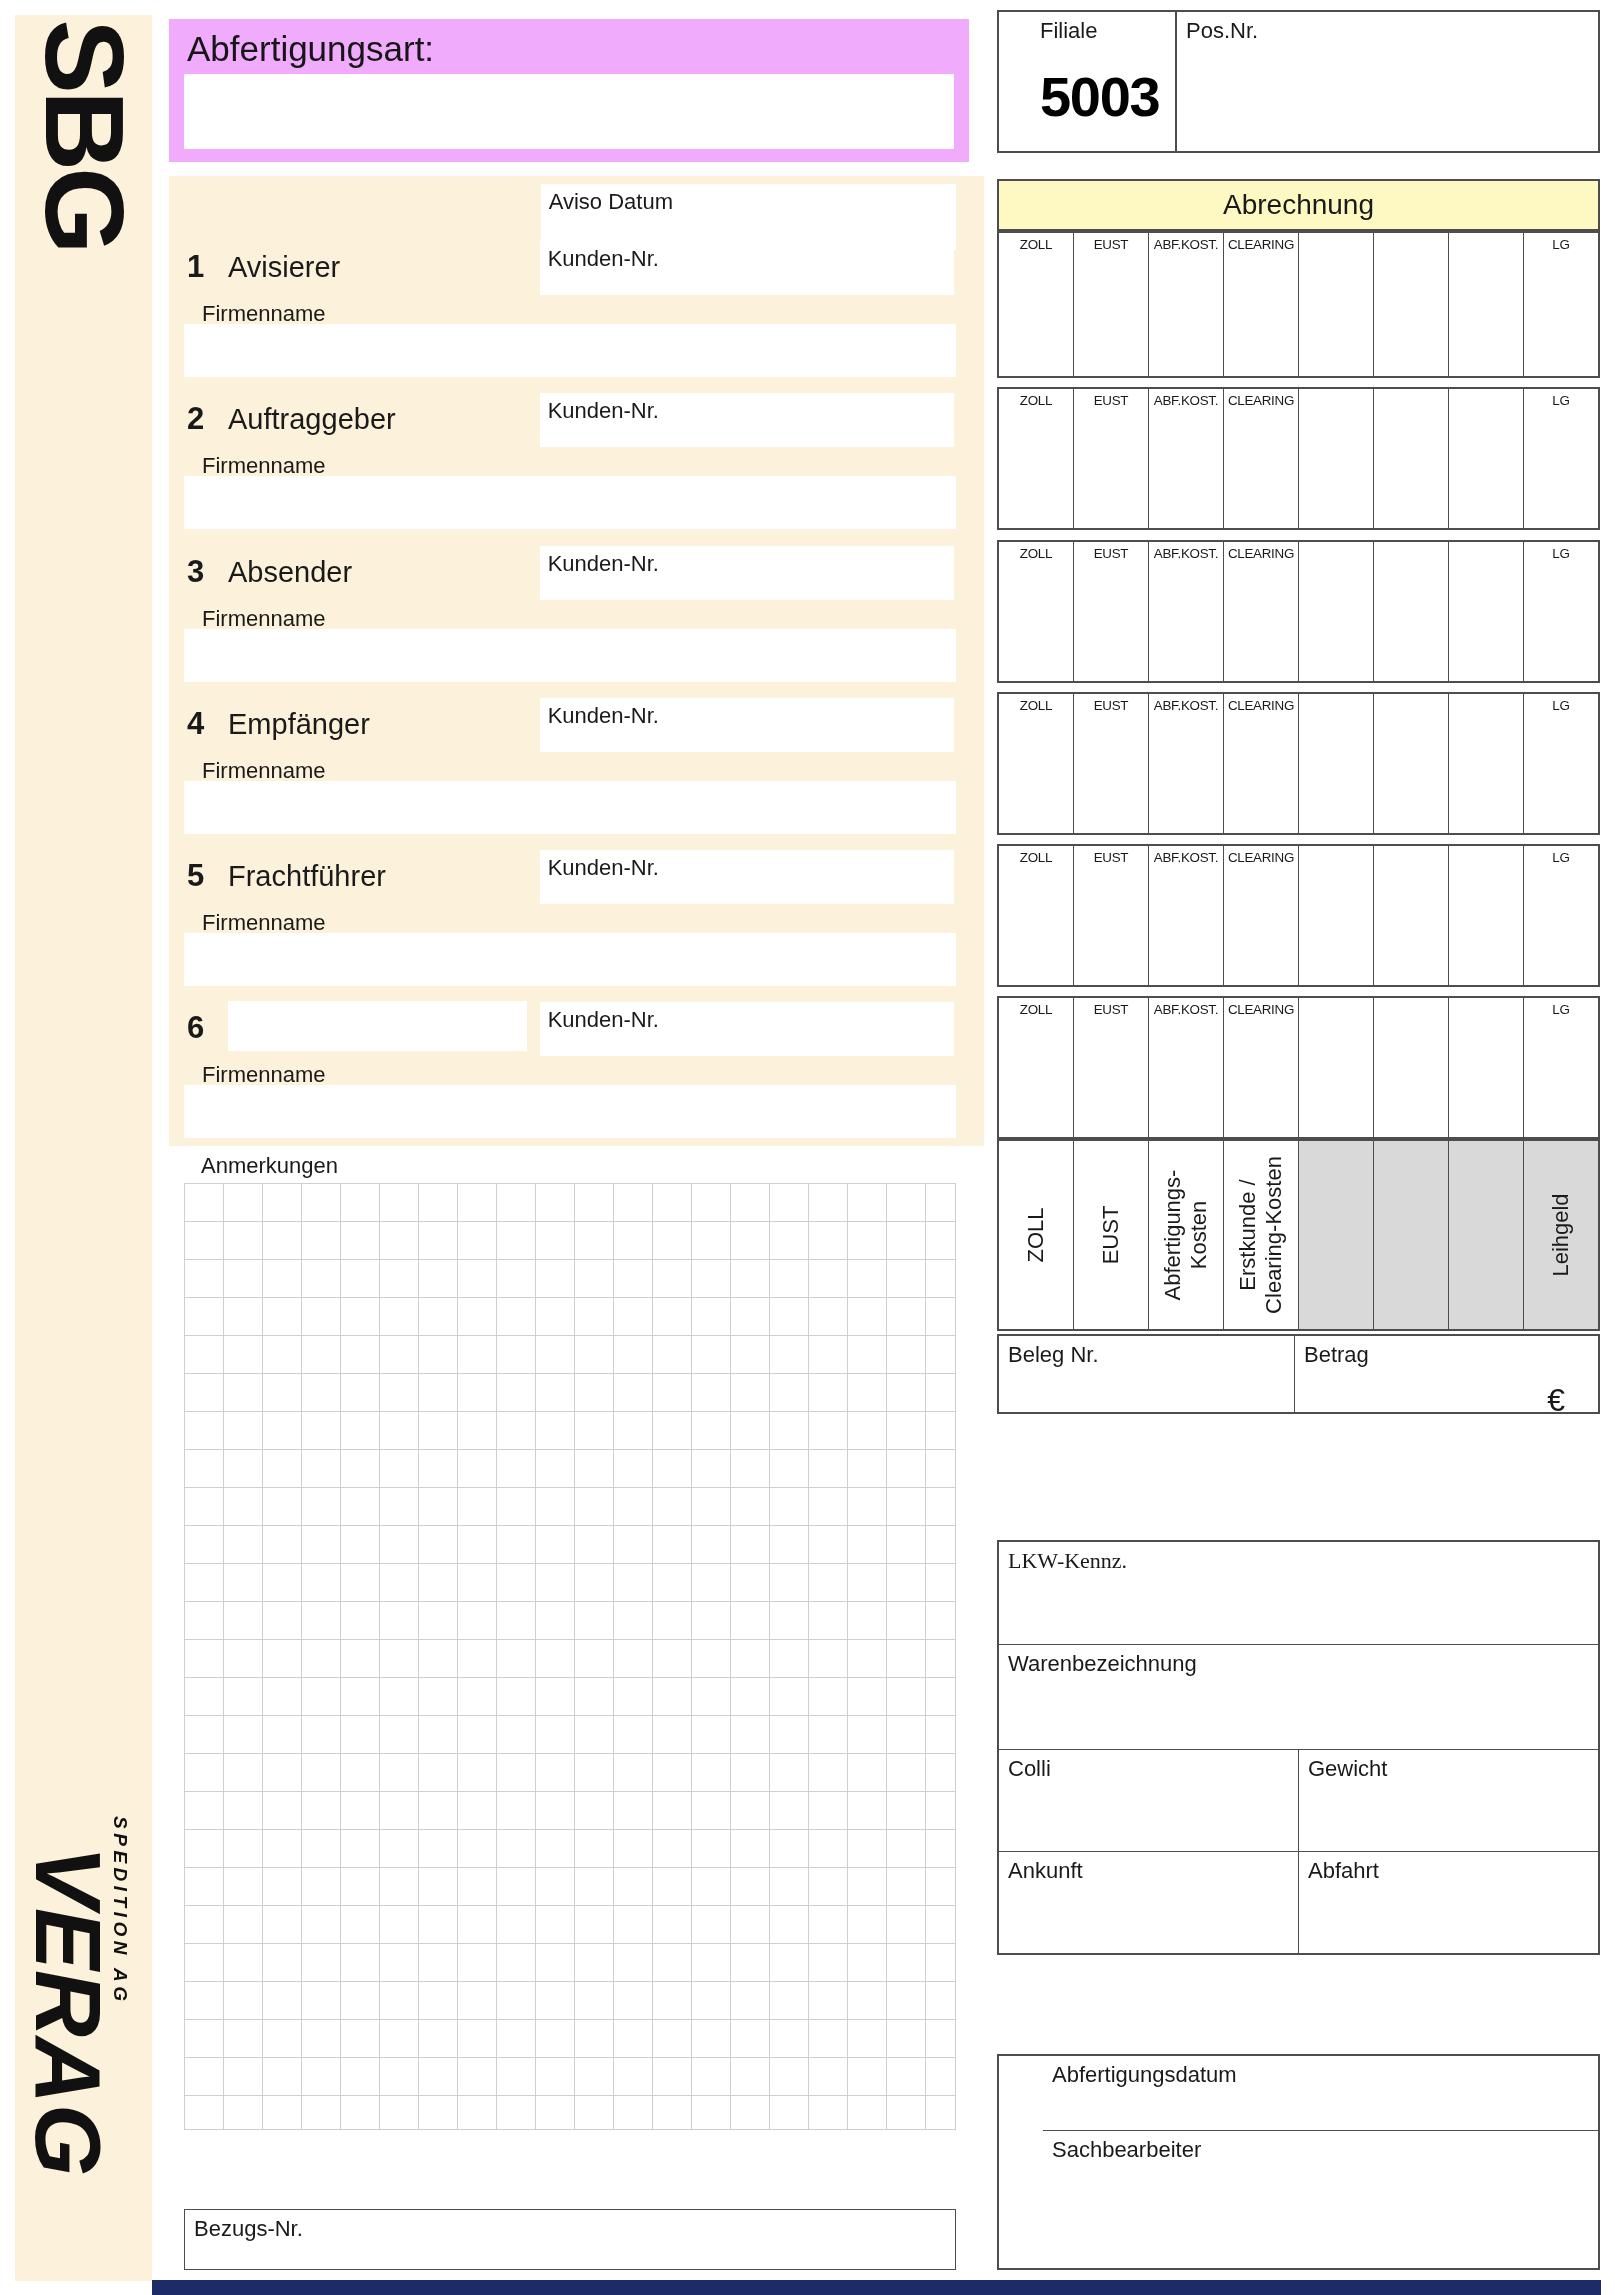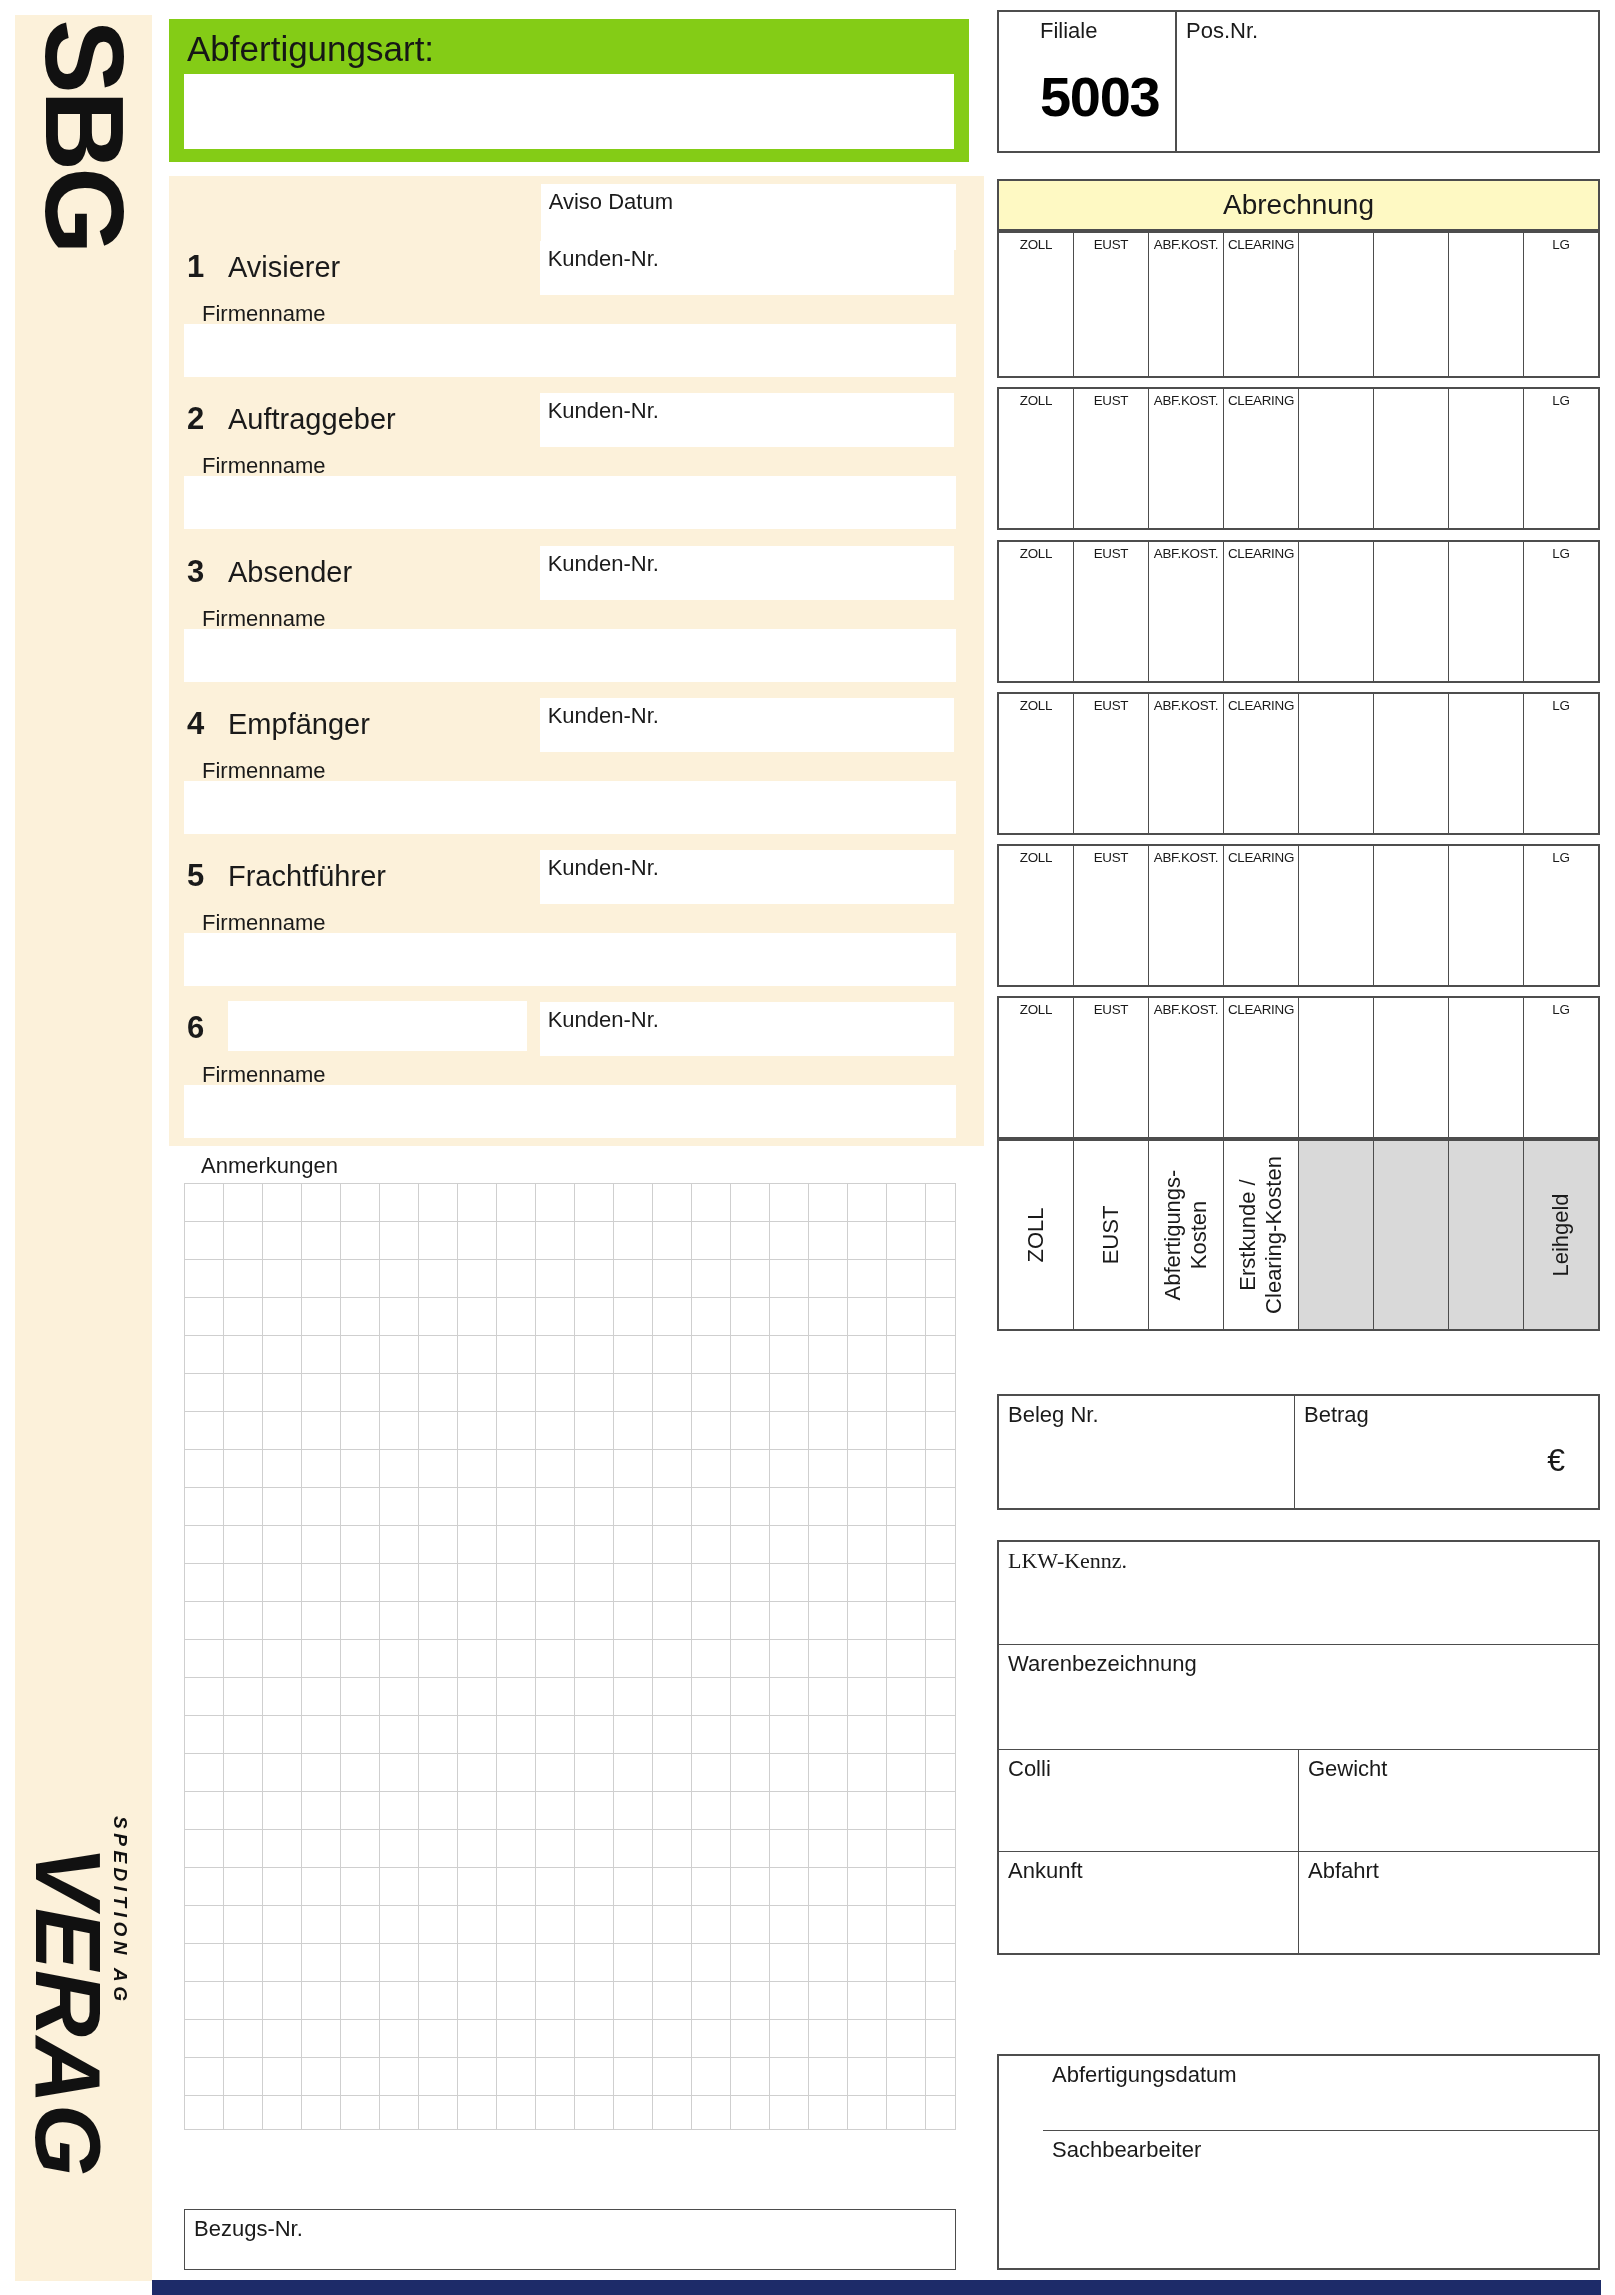--- a/index.html
+++ b/index.html
@@ -20,21 +20,21 @@
     line-height:96px; text-align:center; transform:rotate(90deg);
     font-size:93px; font-weight:700; font-style:italic; letter-spacing:0px; color:#111;
   }
   .logo-verag-sub {
     position:absolute; left:-10.2px; top:1883px; width:230px; height:25.6px;
     line-height:25.6px; text-align:center; transform:rotate(90deg);
     font-size:19px; font-weight:700; font-style:italic; letter-spacing:4.5px; color:#111;
   }
 
   
-  .abf-header { left:169px; top:19px; width:800px; height:143px; background:#84cc16; }
+  .abf-header { left:169px; top:19px; width:800px; height:143px; background:#f0abfc; }
   .abf-label { position:absolute; left:18px; top:10.2px; font-size:35px; color:#161616; }
   .abf-input { position:absolute; left:15.3px; top:55px; width:770px; height:75px; background:#ffffff; }
 
   .filiale-box { left:997px; top:10px; width:603px; height:143px; border:2.6px solid #4d4d4d; background:#fff; display:flex;padding-left:32px; }
   .filiale-cell { width:146px; border-right:2.6px solid #4d4d4d; position:relative; }
   .posnr-cell { flex:1; position:relative; }
   .small-label { font-size:22px; color:#1a1a1a; }
   .pad-label { position:absolute; left:9px; top:6.4px; }
   .filiale-value { position:absolute; left:9px; top:52px; font-size:56px; font-weight:700; letter-spacing:-1.3px; color:#000; }
 
@@ -59,21 +59,21 @@
   .abr-cell:first-child { border-left:none; }
   .abr-head { display:block; text-align:center; margin-top:3.8px; font-size:13.4px; letter-spacing:-0.3px; color:#1a1a1a; }
 
   .abr-footer { left:997px; top:1139px; width:603px; height:192px; border:2.6px solid #4d4d4d; background:#fff; display:flex; }
   .abr-vcell { flex:1; position:relative; border-left:1.9px solid #4d4d4d; }
   .abr-vcell:first-child { border-left:none; }
   .abr-vcell.gray { background:#d9d9d9; }
   .vlabel { position:absolute; left:50%; top:50%; transform:translate(-50%,-50%) rotate(-90deg);
     white-space:pre-line; text-align:center; font-size:22px; line-height:1.2; width:max-content; }
 
-  .beleg-row { left:997px; top:1394px; width:603px; height:116px; border:2.6px solid #4d4d4d; background:#fff; display:flex; }
+  .beleg-row { left:997px; top:1334px; width:603px; height:80px; border:2.6px solid #4d4d4d; background:#fff; display:flex; }
   .beleg-cell { width:296px; border-right:1.9px solid #4d4d4d; position:relative; }
   .betrag-cell { flex:1; position:relative; }
   .euro { position:absolute; right:33px; top:46px; font-size:32px; }
 
   
   .anm-label { left:201px; top:1153px; }
   .grid { left:184px; top:1183px; width:772px; height:947px; background:#ffffff;
     background-image:
       linear-gradient(#cfcfcf 1.3px, transparent 1.3px),
       linear-gradient(90deg, #cfcfcf 1.3px, transparent 1.3px);

